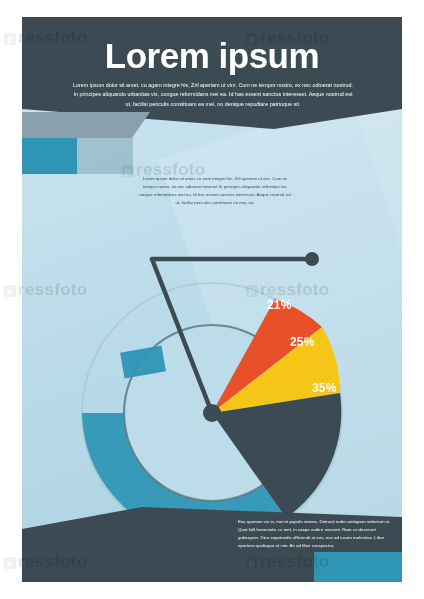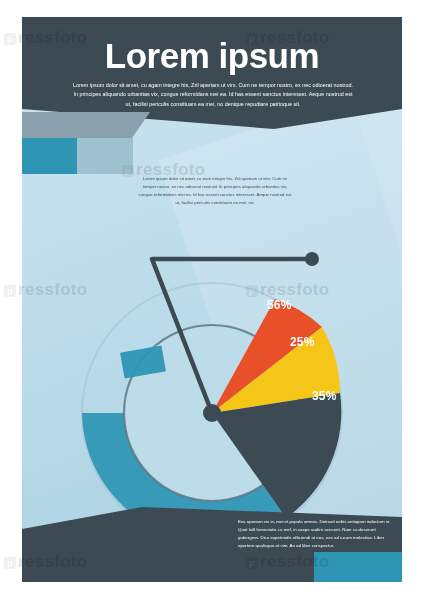--- a/index.html
+++ b/index.html
@@ -85,21 +85,21 @@
     color:#ffffff; font-size:4.4px; line-height:1.8; text-align:left;
   }
 
   
   .slice-label{
     position:absolute; color:#ffffff; font-weight:bold;
     font-size:12px; letter-spacing:.2px;
   }
   .slice-label.p10{ left:245px; top:101px; }
   .slice-label.p25{ left:268px; top:138px; }
-  .slice-label.p35{ left:290px; top:192px; }
+  .slice-label.p35{ left:290px; top:184px; }
 
   
   .wm{
     position:absolute; color:#000;
     opacity:.11; font-size:17px; font-weight:bold;
     letter-spacing:.3px; pointer-events:none; white-space:nowrap;
     font-family:"Liberation Sans", sans-serif;
   }
   .wm .p-badge{
     display:inline-block; width:12px;height:12px;
@@ -151,21 +151,21 @@
 
       <path d="M190,216 L318,196 A130,130 0 0,1 264,321 Z" fill="#3c4a54"></path>
 
       <path d="M190,216 L130,62 L290,62" fill="none" stroke="#3c4a54" stroke-width="4.5" stroke-linecap="round" stroke-linejoin="round"></path>
       <circle cx="290" cy="62" r="7" fill="#3c4a54"></circle>
       <circle cx="190" cy="216" r="9" fill="#3c4a54"></circle>
 
       <path d="M100,152 L142,152 L142,178 L100,178 Z" fill="#2e95b5" opacity=".95" transform="rotate(-10 121 165)"></path>
     </svg>
 
-    <div class="slice-label p10">56%</div>
+    <div class="slice-label p10">21%</div>
     <div class="slice-label p25">25%</div>
     <div class="slice-label p35">35%</div>
   </div>
 
   <div class="footer-dark"></div>
   <div class="footer-accent"></div>
   <div class="footer-text">Eos aperiam vix in, mei et populo omnes. Detraxit nobis antiopam indoctum ei. Quot falli honestatis cu mel, in saepe audire senserit. Nam cu deserunt gubergren. Dico expetendis efficiendi at eos, eos ad iusum molestiae. Liber oportere qualisque at vim. An ad liber conspectur.</div>
 </div>
 
 <div class="wm w1"><span class="p-badge">p</span><span>ressfoto</span></div>

